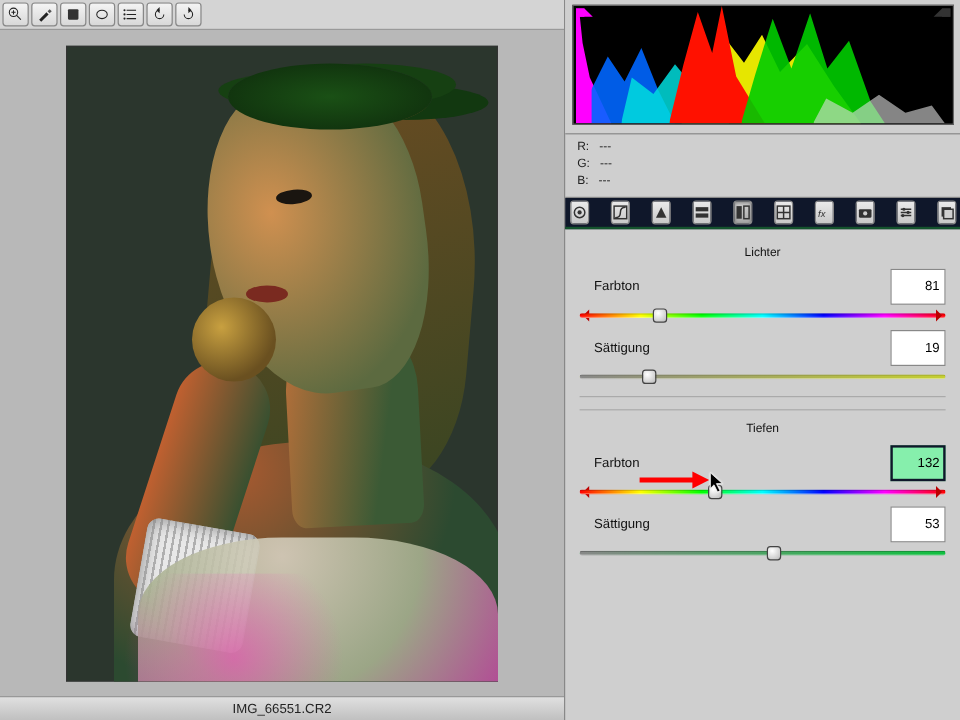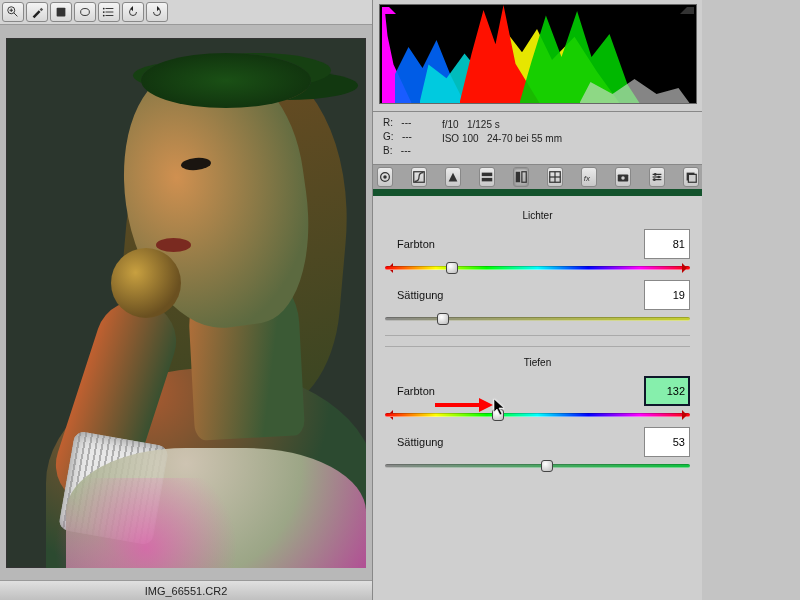--- a/index.html
+++ b/index.html
@@ -1,18 +1,18 @@
 <!DOCTYPE html>
 <html><head>
 <meta charset="utf-8">
 <style>
   * { box-sizing: border-box; margin: 0; padding: 0; font-family: "Helvetica Neue", Arial, sans-serif; }
   body { background: #c4c4c4; width: 800px; height: 600px; overflow: hidden; position: relative; }
   .app { display: flex; width: 100%; height: 100%; }
-  .left-panel { width: 372px; height: 600px; display: flex; flex-direction: column; }
+  .left-panel { width: 470px; height: 600px; display: flex; flex-direction: column; }
   .right-panel { width: 330px; height: 600px; border-left: 1px solid #888; background: #cfcfcf; display: flex; flex-direction: column; }
   
   
   .toolbar { display: flex; gap: 2px; padding: 2px; background: #d4d4d4; border-bottom:1px solid #999; }
   .tbtn { width: 22px; height: 20px; background: linear-gradient(#f4f4f4,#d8d8d8); border:1px solid #888; border-radius:3px; display:flex;align-items:center;justify-content:center; font-size:11px; color:#222; cursor:pointer;}
   .tbtn svg { width:14px; height:14px; }
   
   
   .image-area { flex:1; display:flex; align-items:center; justify-content:center; background:#b8b8b8; }
   .photo { width:360px; height:530px; background:#2b362d; position:relative; overflow:hidden; box-shadow: inset 0 0 0 1px #333;}
@@ -44,21 +44,21 @@
   .h-grn  { left:140px; width:120px; height:92px; background:#0c0; clip-path: polygon(0 100%, 10% 55%, 22% 5%, 35% 50%, 48% 0, 60% 50%, 75% 25%, 90% 80%, 100% 100%); opacity:.9;}
   .h-wht  { left:200px; width:110px; height:30px; background:#ddd; clip-path: polygon(0 100%, 10% 30%, 30% 70%, 50% 20%, 70% 70%, 90% 50%, 100% 100%); opacity:.6;}
   .clip-tri { position:absolute; width:0;height:0; border:7px solid transparent;}
   .clip-tri.left { top:2px; left:2px; border-bottom-color:#f0f; border-left-color:#f0f; border-top:none;}
   .clip-tri.right{ top:2px; right:2px; border-bottom-color:#333; border-right-color:#333; border-top:none;}
   
   .info-row { display:flex; font-size:10px; color:#222; padding:4px 10px 6px; gap:30px; border-bottom:1px solid #888;}
   .info-col div { line-height:14px; }
   
   
-  .panel-tabs { display:flex; gap:18px; padding:2px 4px; background:#a3a3a3; border-bottom:7px solid #14532d;}
+  .panel-tabs { display:flex; gap:18px; padding:2px 4px; background:#0f172a; border-bottom:2px solid #14532d;}
   .ptab { width:26px; height:20px; background:linear-gradient(#eaeaea,#c8c8c8); border:1px solid #888; border-radius:3px; display:flex;align-items:center;justify-content:center; cursor:pointer;}
   .ptab svg { width:14px; height:14px; stroke:#333; fill:none; stroke-width:1.4;}
   .ptab.active { background:linear-gradient(#d0d0d0,#a8a8a8); box-shadow: inset 0 1px 3px #0006;}
   
   .panel-title { font-size:11px; text-align:center; padding:4px 0; border-bottom:1px solid #aaa; background:linear-gradient(#dcdcdc,#c6c6c6); position:relative;}
   .panel-menu { position:absolute; right:6px; top:4px; font-size:10px; color:#444; cursor:pointer;}
   
   .panel-body { flex:1; overflow:auto; padding:8px 12px; font-size:11px; color:#111;}
   .section-title { text-align:center; font-size:10px; margin:6px 0 8px;}
   .control { margin-bottom:6px; }
@@ -169,24 +169,20 @@
         <div class="hshape h-grn"></div>
         <div class="hshape h-wht"></div>
       </div>
     </div>
     <div class="info-row">
       <div class="info-col">
         <div><span>R:</span>&nbsp;&nbsp;&nbsp;<span>---</span></div>
         <div><span>G:</span>&nbsp;&nbsp;&nbsp;<span>---</span></div>
         <div><span>B:</span>&nbsp;&nbsp;&nbsp;<span>---</span></div>
       </div>
-      <div class="info-col" style="padding-top:2px">
-        <div><span>f/10</span>&nbsp;&nbsp;&nbsp;<span>1/125 s</span></div>
-        <div><span>ISO 100</span>&nbsp;&nbsp;&nbsp;<span>24-70 bei 55 mm</span></div>
-      </div>
     </div>
 
     <div class="panel-tabs">
       <div class="ptab">
           <svg viewBox="0 0 16 16">
             <circle cx="8" cy="8" r="5"></circle>
             <circle cx="8" cy="8" r="2" fill="#333" stroke="none"></circle>
           </svg>
         </div>
       <div class="ptab">

